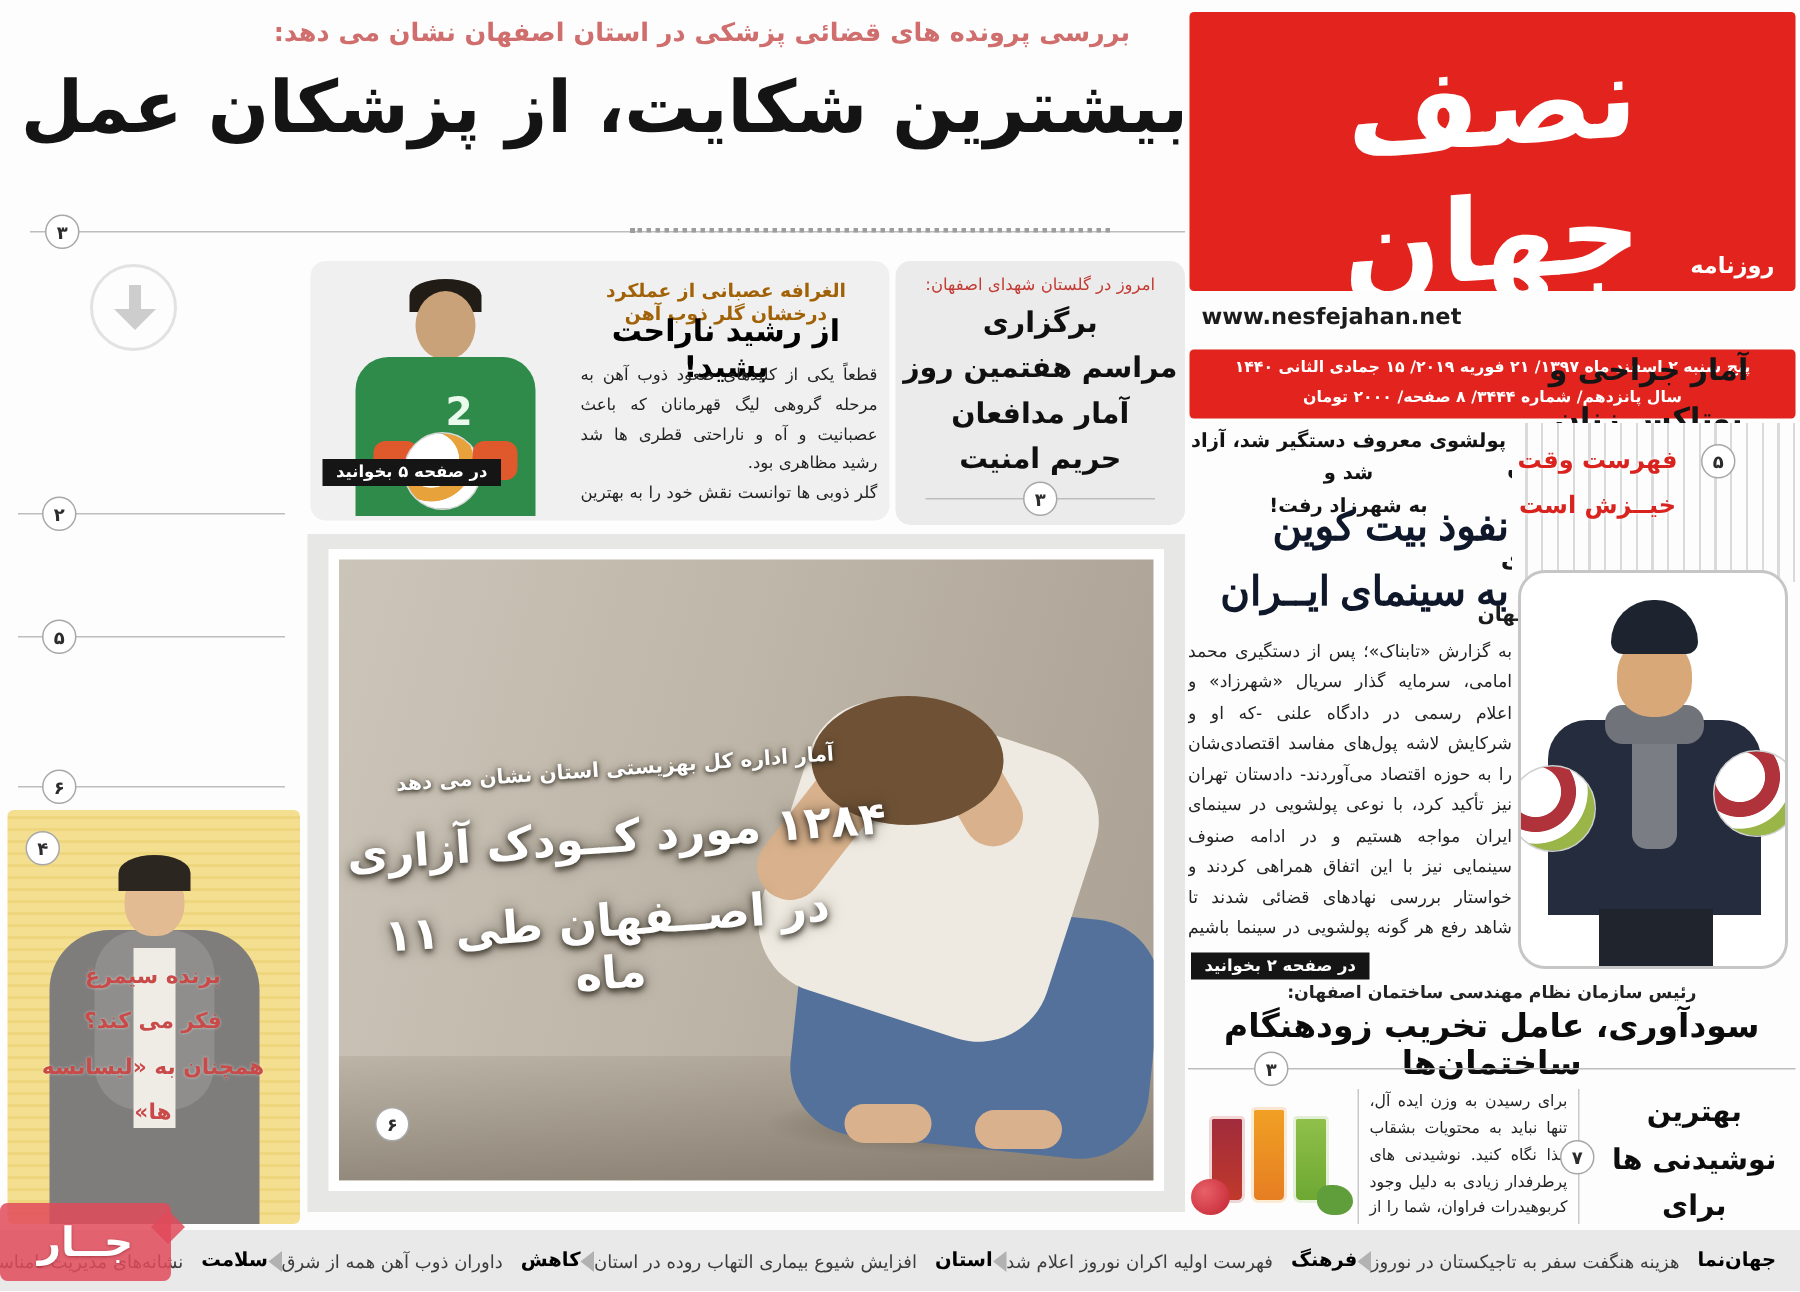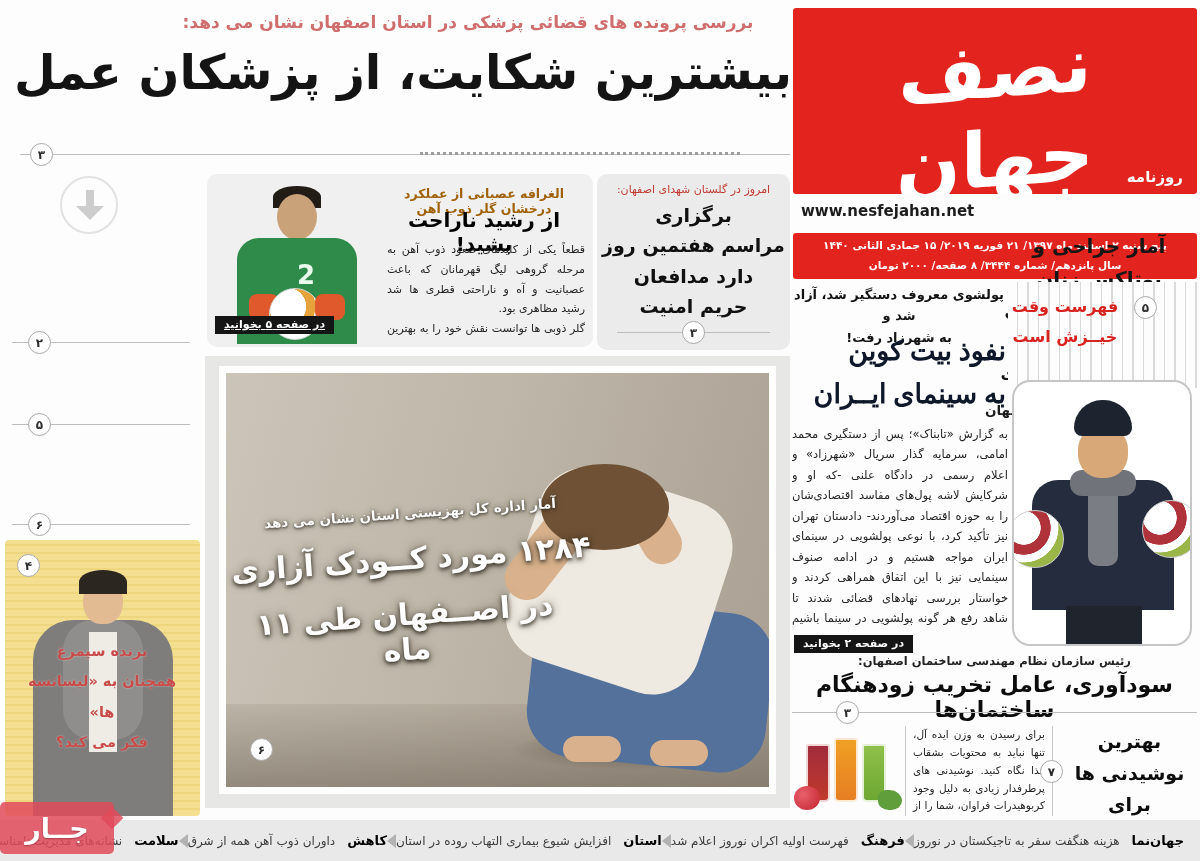--- a/index.html
+++ b/index.html
@@ -191,50 +191,50 @@
   <div class="abs num-circle" style="left:28px; top:513px;">۶</div>
 
   <div class="abs actor-box">
     <div class="actor-cardigan"></div>
     <div class="actor-shawl"></div>
     <div class="actor-shirt"></div>
     <div class="actor-head"></div>
     <div class="actor-hair"></div>
     <div class="actor-text">
       <div>برنده سیمرغ</div>
+      <div>فکر می کند؟</div>
       <div>همچنان به «لیسانسه ها»</div>
-      <div>فکر می کند؟</div>
     </div>
     <div class="num-circle actor-num">۴</div>
   </div>
 
   <div class="abs gk-box">
     <div class="gk-photo">
       <div class="gk-hair"></div>
       <div class="gk-head"></div>
       <div class="gk-jersey"></div>
       <div class="gk-number">2</div>
       <div class="gk-glove1"></div>
       <div class="gk-ball"></div>
       <div class="gk-glove2"></div>
     </div>
     <div class="gk-kicker">الغرافه عصبانی از عملکرد درخشان گلر ذوب آهن</div>
     <div class="gk-headline">از رشید ناراحت بشید!</div>
     <div class="gk-body">قطعاً یکی از کلیدهای صعود ذوب آهن به مرحله گروهی لیگ قهرمانان که باعث عصبانیت و آه و ناراحتی قطری ها شد رشید مظاهری بود.
 گلر ذوبی ها توانست نقش خود را به بهترین نحو ایفا کند.
 گلر جام جهانی رفته سبزپوشان با پنج سیو موفقی که ...</div>
-    <div class="page-label" style="position:absolute; left:8px; top:142px;text-decoration:underline;">در صفحه ۵ بخوانید</div>
+    <div class="page-label" style="position:absolute; left:8px; top:132px;">در صفحه ۵ بخوانید</div>
   </div>
 
   <div class="abs cer-box">
     <div class="cer-kicker">امروز در گلستان شهدای اصفهان:</div>
     <div class="cer-lines">
       <div>برگزاری</div>
       <div>مراسم هفتمین روز</div>
-      <div>دارد مدافعان</div>
+      <div>آمار مدافعان</div>
       <div>حریم امنیت</div>
     </div>
     <div class="hr cer-hr"></div>
     <div class="num-circle cer-num">۳</div>
   </div>
 
   <div class="abs child-frame">
     <div class="child-white">
       <div class="child-photo">
         <div class="c-floor"></div>

